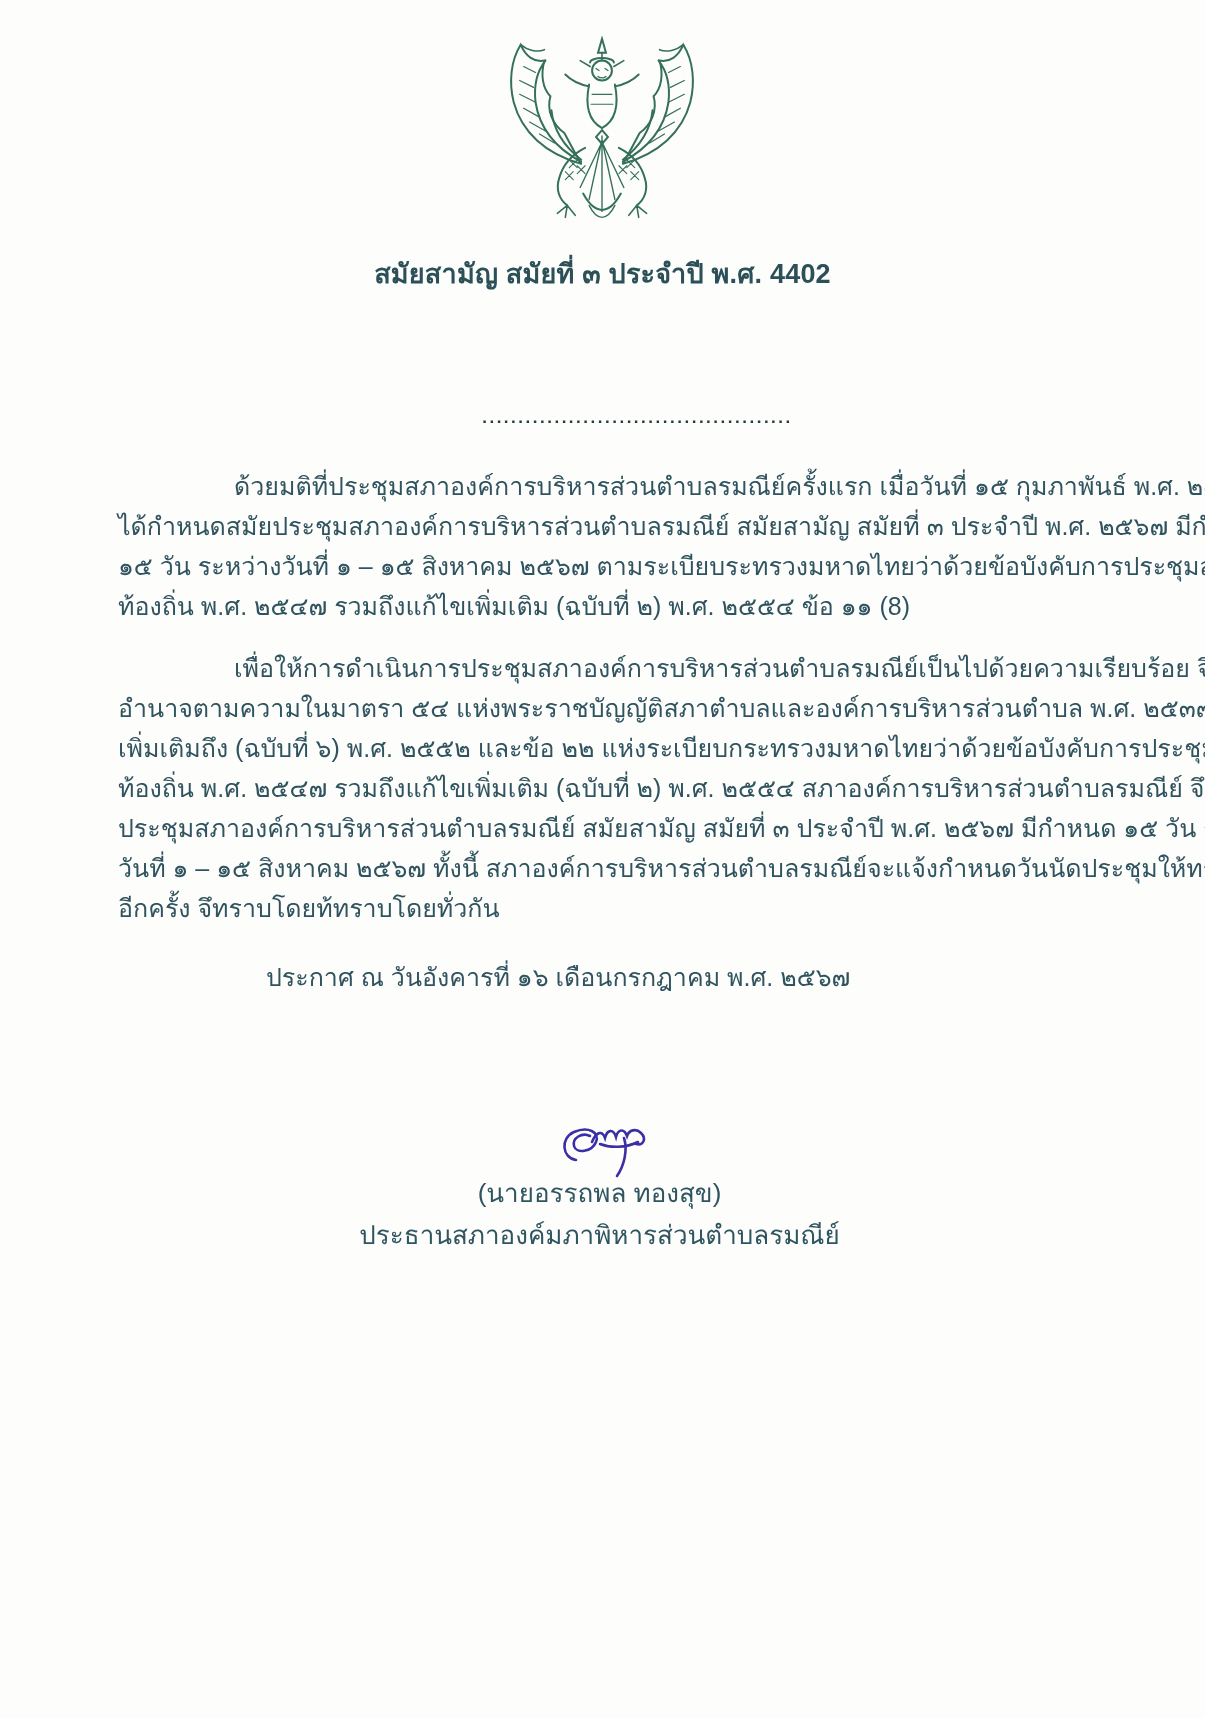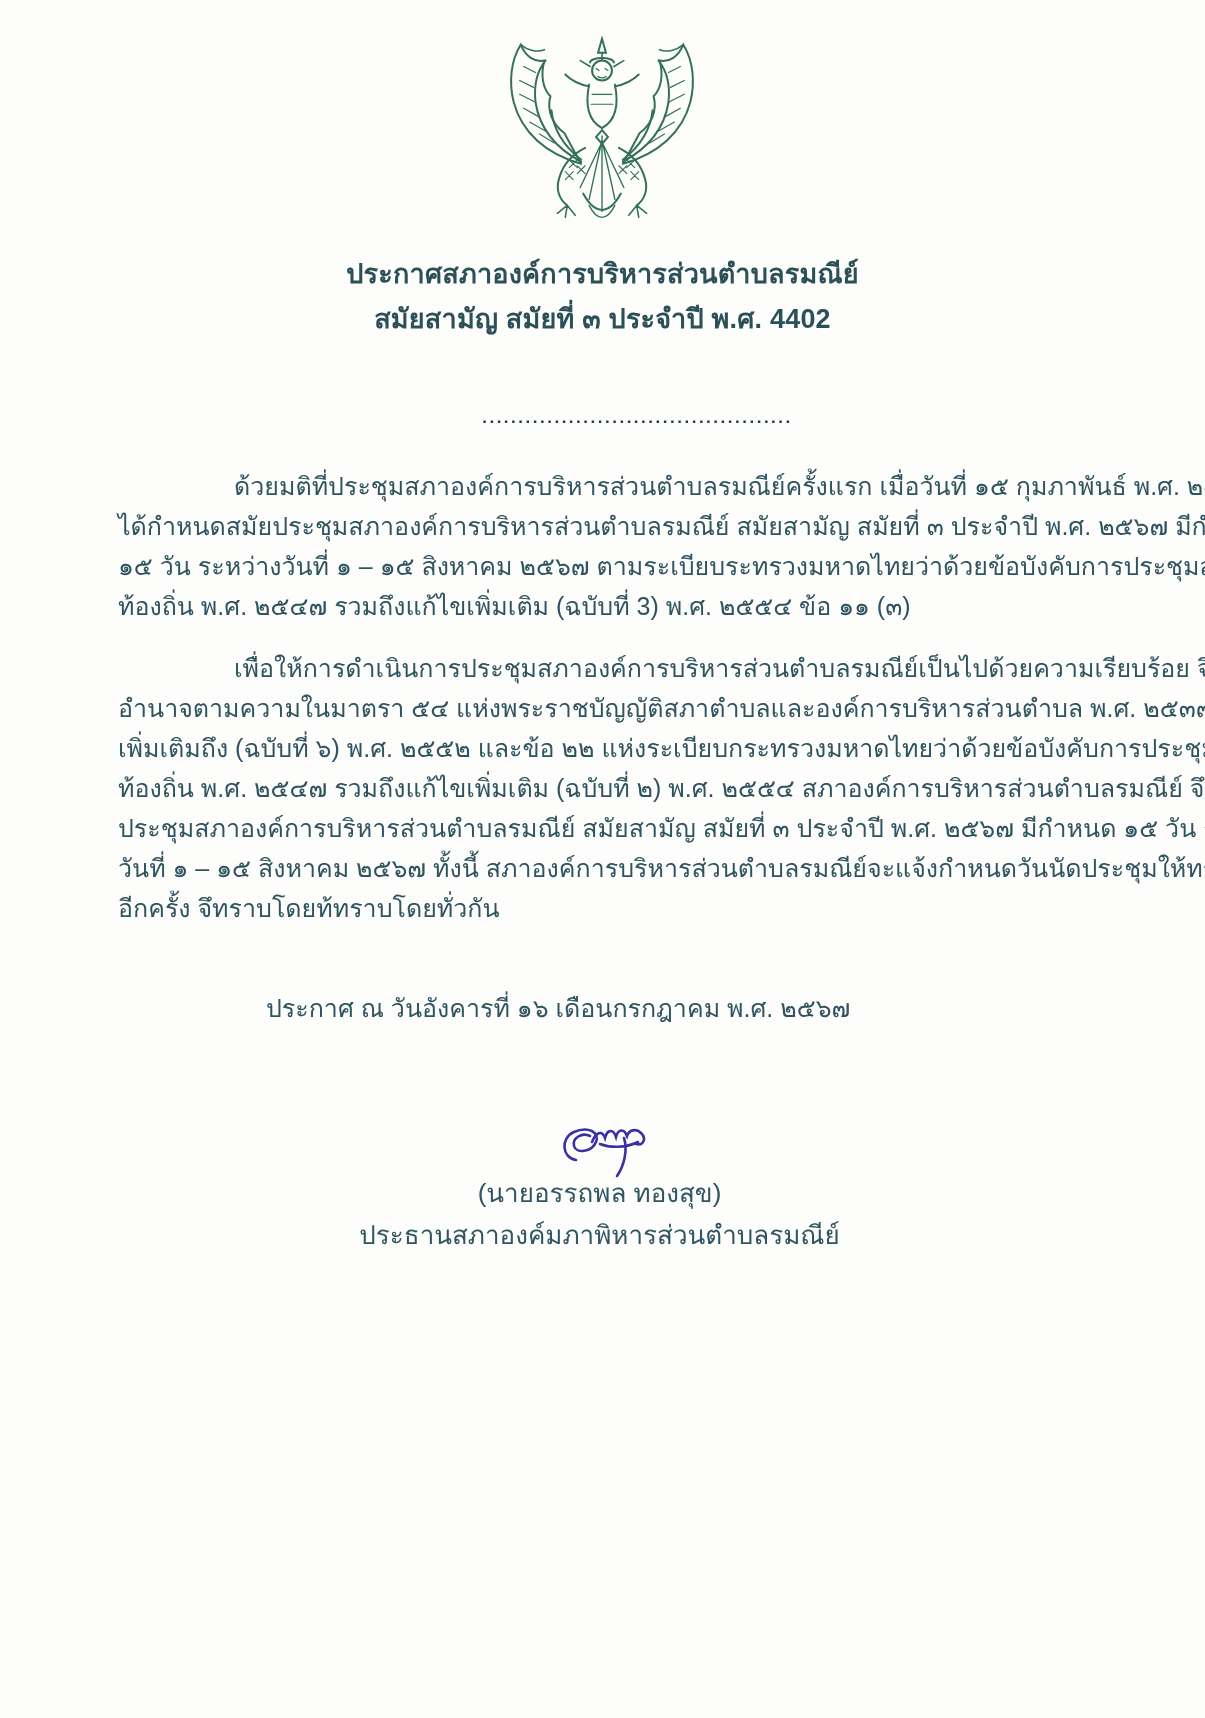--- a/index.html
+++ b/index.html
@@ -33,21 +33,21 @@
   }
   
   .body-text{
     position:absolute;left:118px;top:466px;width:985px;
     font-size:25px;
     color:#30545f;
   }
   .body-text .line{height:40px;white-space:nowrap;}
   .indent{padding-left:116px;}
   .para-2{margin-top:22px;}
-  .date-line{margin-top:60px;padding-left:148px;height:40px;white-space:nowrap;}
+  .date-line{margin-top:29px;padding-left:148px;height:40px;white-space:nowrap;}
   
   .signature-svg{position:absolute;left:560px;top:1122px;width:110px;height:62px;}
   .sign-block{
     position:absolute;left:16px;right:22px;top:1172px;
     text-align:center;
     font-size:26px;
     line-height:42px;
     color:#2f5560;
   }
 </style>
@@ -93,32 +93,31 @@
 
     <path d="M90,170 l-10,8 M90,170 l-2,12 M90,170 l8,10" stroke-width="1.6"></path>
     <path d="M160,170 l10,8 M160,170 l2,12 M160,170 l-8,10" stroke-width="1.6"></path>
 
     <path d="M125,100 L125,176 M125,104 L112,164 M125,104 L138,164 M125,106 L103,152 M125,106 L147,152" stroke-width="1.4"></path>
     <path d="M106,158 C118,180 132,180 144,158"></path>
     <path d="M112,170 C120,186 130,186 138,170" stroke-width="1.4"></path>
   </svg>
 
   <div class="title-block">
-    <div>ประกาศสภาองค์การบริหารส่วนตำบลรมณีย์</div>
     <div>สมัยสามัญ  สมัยที่ ๓  ประจำปี พ.ศ. 4402</div>
   </div>
 
   <div class="divider">...........................................</div>
 
   <div class="body-text">
     <div>
       <div class="line indent">ด้วยมติที่ประชุมสภาองค์การบริหารส่วนตำบลรมณีย์ครั้งแรก เมื่อวันที่ ๑๕ กุมภาพันธ์ พ.ศ. ๒๕๖๗</div>
       <div class="line">ได้กำหนดสมัยประชุมสภาองค์การบริหารส่วนตำบลรมณีย์ สมัยสามัญ สมัยที่ ๓ ประจำปี พ.ศ. ๒๕๖๗  มีกำหนด</div>
       <div class="line">๑๕ วัน ระหว่างวันที่ ๑ – ๑๕  สิงหาคม ๒๕๖๗  ตามระเบียบระทรวงมหาดไทยว่าด้วยข้อบังคับการประชุมสภา</div>
-      <div class="line">ท้องถิ่น พ.ศ. ๒๕๔๗  รวมถึงแก้ไขเพิ่มเติม (ฉบับที่ 3) พ.ศ. ๒๕๕๔  ข้อ ๑๑ (๓)</div>
+      <div class="line">ท้องถิ่น พ.ศ. ๒๕๔๗  รวมถึงแก้ไขเพิ่มเติม (ฉบับที่ ๒) พ.ศ. ๒๕๕๔  ข้อ ๑๑ (8)</div>
     </div>
     <div class="para-2">
       <div class="line indent">เพื่อให้การดำเนินการประชุมสภาองค์การบริหารส่วนตำบลรมณีย์เป็นไปด้วยความเรียบร้อย จึงอาศัย</div>
       <div class="line">อำนาจตามความในมาตรา ๕๔  แห่งพระราชบัญญัติสภาตำบลและองค์การบริหารส่วนตำบล พ.ศ. ๒๕๓๗   แก้ไข</div>
       <div class="line">เพิ่มเติมถึง (ฉบับที่ ๖)  พ.ศ. ๒๕๕๒  และข้อ ๒๒  แห่งระเบียบกระทรวงมหาดไทยว่าด้วยข้อบังคับการประชุมสภา</div>
       <div class="line">ท้องถิ่น พ.ศ. ๒๕๔๗  รวมถึงแก้ไขเพิ่มเติม (ฉบับที่ ๒) พ.ศ. ๒๕๕๔  สภาองค์การบริหารส่วนตำบลรมณีย์  จึงเรียก</div>
       <div class="line">ประชุมสภาองค์การบริหารส่วนตำบลรมณีย์ สมัยสามัญ สมัยที่ ๓ ประจำปี พ.ศ. ๒๕๖๗ มีกำหนด ๑๕ วัน ระหว่าง</div>
       <div class="line">วันที่ ๑ – ๑๕  สิงหาคม ๒๕๖๗  ทั้งนี้  สภาองค์การบริหารส่วนตำบลรมณีย์จะแจ้งกำหนดวันนัดประชุมให้ทราบ</div>
       <div class="line">อีกครั้ง  จึทราบโดยท้ทราบโดยทั่วกัน</div>
     </div>

